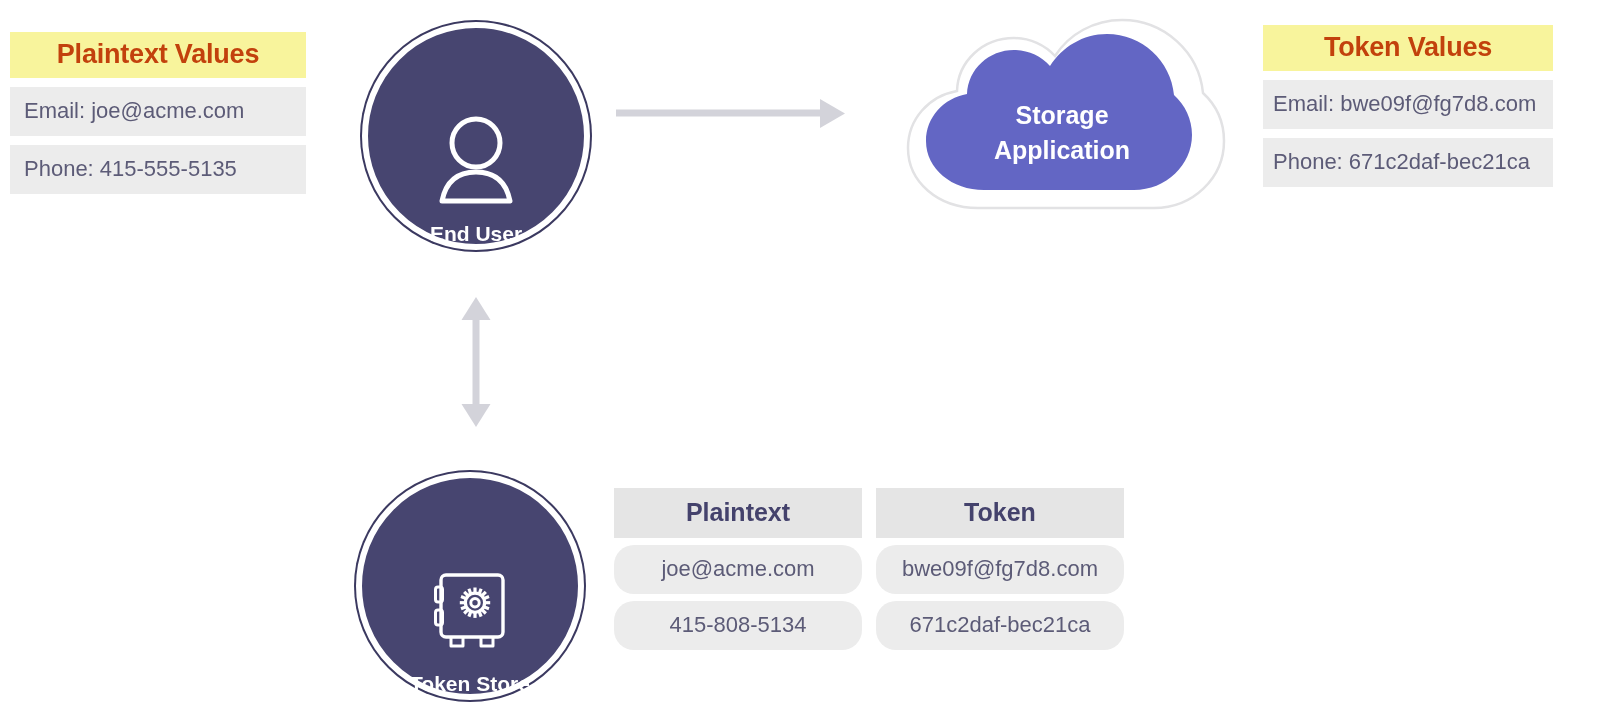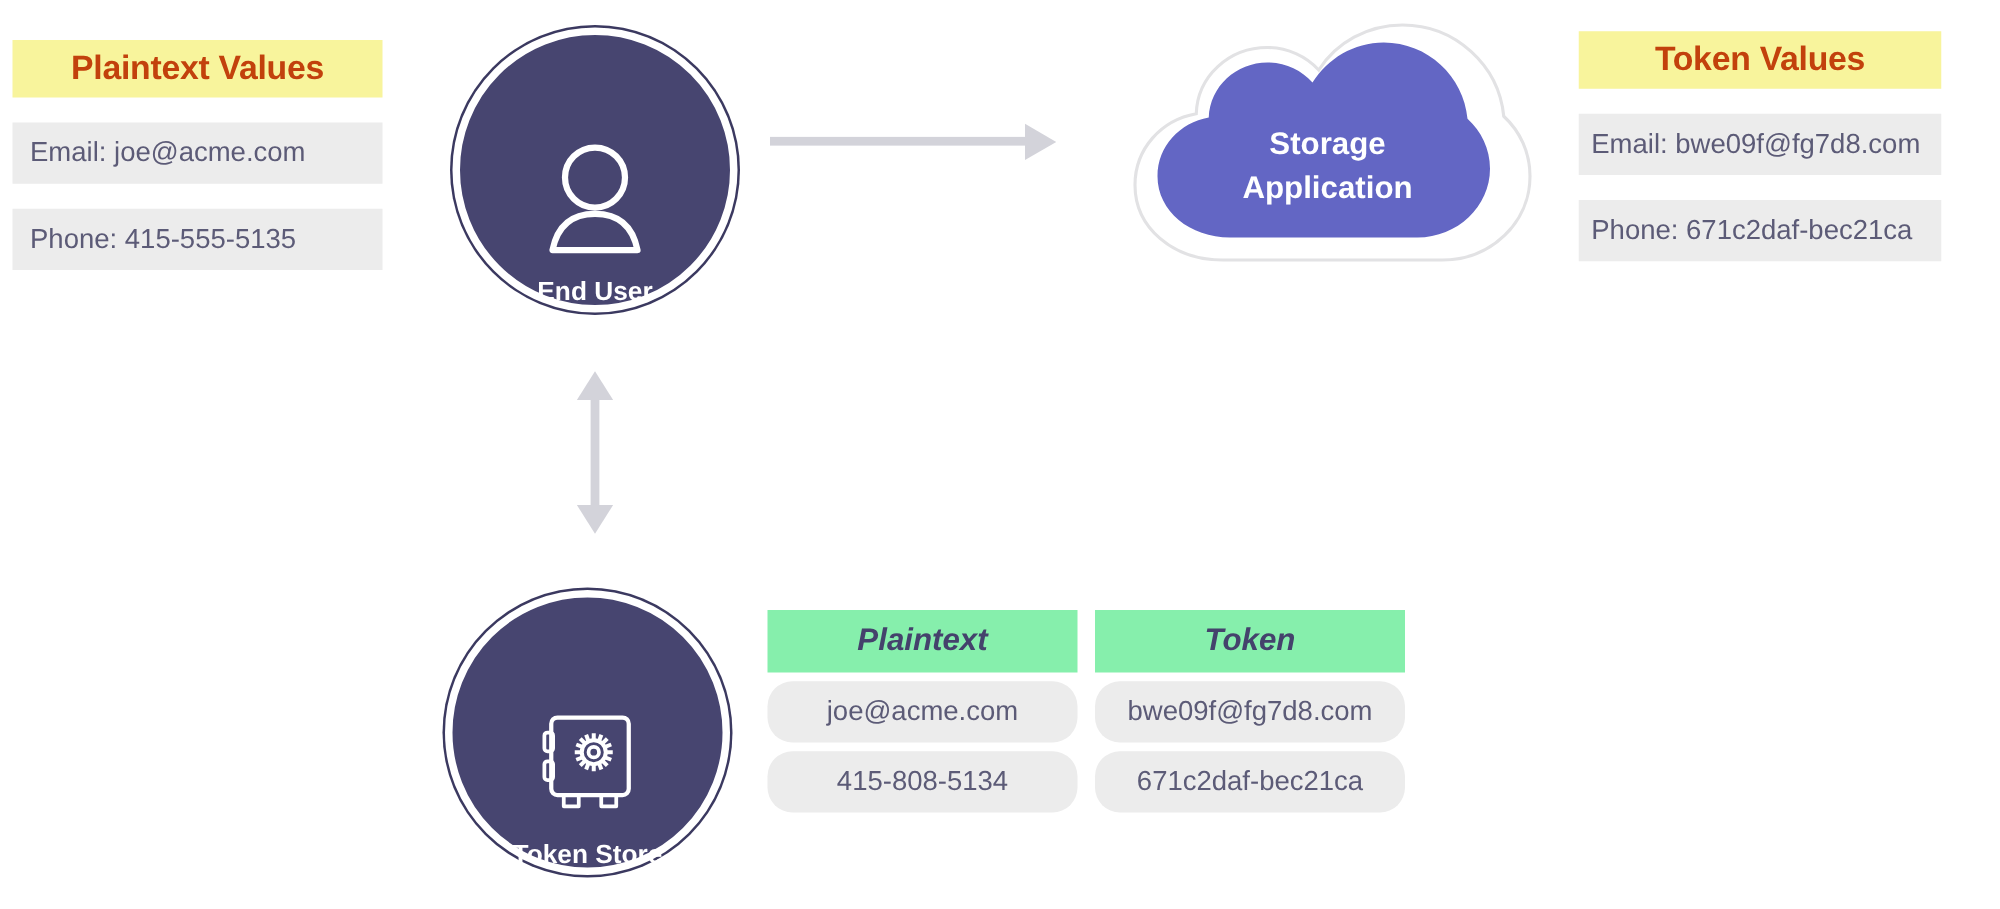--- a/index.html
+++ b/index.html
@@ -27,21 +27,21 @@
     letter-spacing: -0.2px;
     line-height: 1.0;
     padding: 9px 0 10px 0;
   }
   .panel-row {
     background: #ECECEC;
     color: #5C5B77;
     font-size: 22px;
     line-height: 1.0;
     padding: 13px 0 14px 14px;
-    margin-top: 20px;
+    margin-top: 9px;
     white-space: nowrap;
     overflow: hidden;
   }
   .panel-row.wide { padding-left: 10px; }
 
   
   .node-circle {
     position: absolute;
     border-radius: 50%;
     background: #474570;
@@ -77,28 +77,27 @@
     pointer-events: none;
   }
 
   
   .arrow-wrap { position: absolute; }
 
   
   .map-table { position: absolute; display: flex; gap: 14px; }
   .map-col { width: 248px; }
   .map-head {
-    background: #86efac;
+    background: #e5e5e5;
     color: #44426C;
     font-weight: bold;
     font-size: 25px;
     text-align: center;
     line-height: 1.0;
     padding: 12px 0 13px 0;
-    font-style: italic;
   }
   .map-cell {
     background: #ECECEC;
     color: #5C5B77;
     font-size: 22px;
     text-align: center;
     line-height: 1.0;
     padding: 13px 0 14px 0;
     margin-top: 7px;
     white-space: nowrap;

